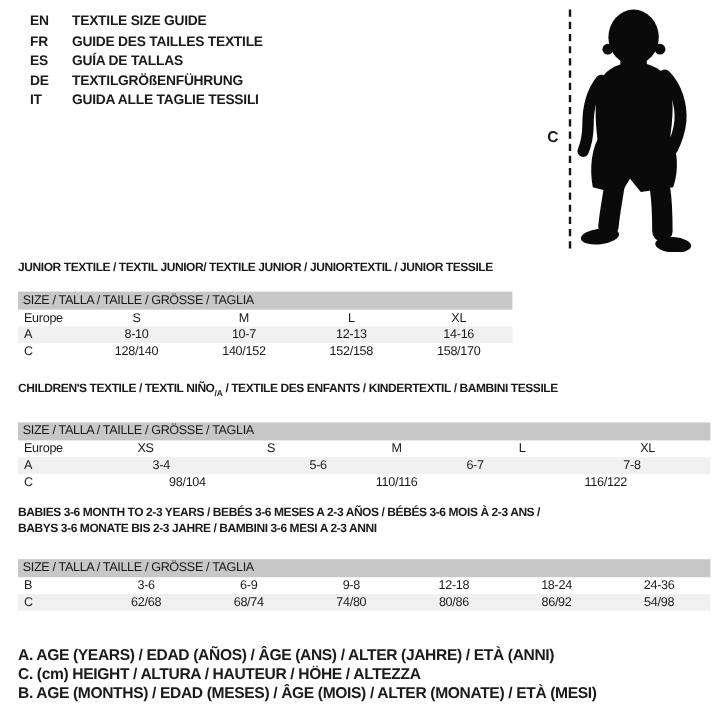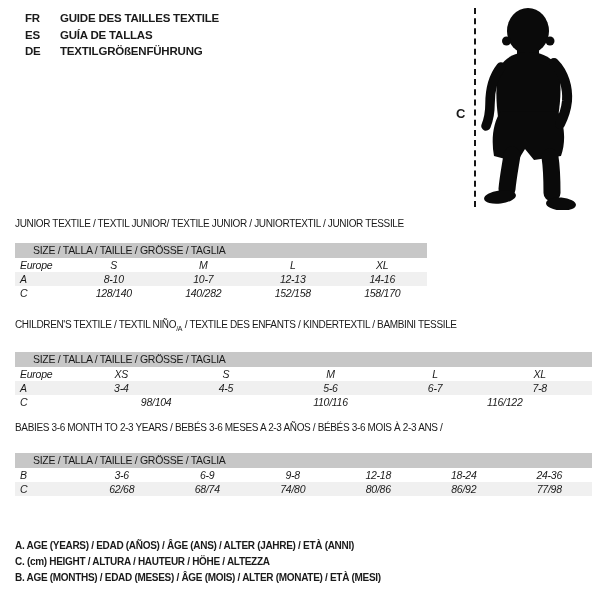--- a/index.html
+++ b/index.html
@@ -26,54 +26,62 @@
     border-left:2px dashed #151515;}
   .c-label{position:absolute;left:456px;top:106px;
     font-weight:bold;font-size:13px;}
   .figure{position:absolute;left:480px;top:5px;width:100px;height:205px;}
   .figure svg{display:block;width:100%;height:100%;}
   
   .section{position:absolute;left:15px;}
   .sec1{top:217px;width:412px;}
   .sec2{top:318px;width:577px;}
   .sec3{top:421px;width:577px;}
-  .sec-title{margin:0;font-size:10px;font-weight:normal;
+  .sec-title{margin:0;font-size:10px;font-weight:bold;
     letter-spacing:-0.35px;line-height:13px;}
   .sec-title sub{font-size:7px;letter-spacing:-0.2px;}
   .sec1 .tbl{margin-top:13px;}
   .sec2 .tbl{margin-top:17px;}
   .sec3 .tbl{margin-top:19px;}
   .thead{height:15px;line-height:15px;background:var(--table-header-bg);
-    padding-left:18px;font-size:10.5px;letter-spacing:-0.3px;}
+    padding-left:4px;font-size:10.5px;letter-spacing:-0.3px;}
   .trow{display:flex;height:14px;line-height:14px;
-    font-size:10.5px;letter-spacing:-0.25px;font-style:italic;}
+    font-size:10.5px;letter-spacing:-0.25px;}
   .trow.shaded{background:var(--row-shaded-bg);}
   .tlabel{width:54px;padding-left:5px;flex:none;}
   .sec3 .tlabel{width:64px;}
   .tcell{flex:1;text-align:center;}
   
   .legend{position:absolute;left:15px;top:538px;}
-  .legend-line{height:16px;line-height:16px;font-size:10px;
+  .legend-line{height:16px;line-height:16px;font-size:13px;
     font-weight:bold;letter-spacing:-0.3px;}
 </style>
 </head>
 <body>
 
 <div class="langs">
   <div class="lang-row">
+    <span class="lang-code">EN</span>
+    <span class="lang-label">TEXTILE SIZE GUIDE</span>
+  </div>
+  <div class="lang-row">
     <span class="lang-code">FR</span>
     <span class="lang-label">GUIDE DES TAILLES TEXTILE</span>
   </div>
   <div class="lang-row">
     <span class="lang-code">ES</span>
     <span class="lang-label">GUÍA DE TALLAS</span>
   </div>
   <div class="lang-row">
     <span class="lang-code">DE</span>
     <span class="lang-label">TEXTILGRÖßENFÜHRUNG</span>
+  </div>
+  <div class="lang-row">
+    <span class="lang-code">IT</span>
+    <span class="lang-label">GUIDA ALLE TAGLIE TESSILI</span>
   </div>
 </div>
 
 <div class="dash-line"></div>
 <div class="c-label">C</div>
 <div class="figure">
   <svg viewBox="0 0 100 205" xmlns="http://www.w3.org/2000/svg" aria-hidden="true">
     <g fill="var(--silhouette)" stroke="none">
 
       <ellipse cx="48" cy="26" rx="21" ry="23"></ellipse>
@@ -116,21 +124,21 @@
     <div class="trow shaded">
       <span class="tlabel">A</span>
       <span class="tcell">8-10</span>
       <span class="tcell">10-7</span>
       <span class="tcell">12-13</span>
       <span class="tcell">14-16</span>
     </div>
     <div class="trow">
       <span class="tlabel">C</span>
       <span class="tcell">128/140</span>
-      <span class="tcell">140/282</span>
+      <span class="tcell">140/152</span>
       <span class="tcell">152/158</span>
       <span class="tcell">158/170</span>
     </div>
   </div>
 </section>
 
 <section class="section sec2">
   <h2 class="sec-title"><span>CHILDREN'S TEXTILE / TEXTIL NIÑO</span><sub>/A</sub><span> / TEXTILE DES ENFANTS / KINDERTEXTIL / BAMBINI TESSILE</span></h2>
   <div class="tbl">
     <div class="thead">SIZE / TALLA / TAILLE / GRÖSSE / TAGLIA</div>
@@ -138,57 +146,57 @@
       <span class="tlabel">Europe</span>
       <span class="tcell">XS</span>
       <span class="tcell">S</span>
       <span class="tcell">M</span>
       <span class="tcell">L</span>
       <span class="tcell">XL</span>
     </div>
     <div class="trow shaded">
       <span class="tlabel">A</span>
       <span class="tcell">3-4</span>
-      <span class="tcell">4-5</span>
       <span class="tcell">5-6</span>
       <span class="tcell">6-7</span>
       <span class="tcell">7-8</span>
     </div>
     <div class="trow">
       <span class="tlabel">C</span>
       <span class="tcell">98/104</span>
       <span class="tcell">110/116</span>
       <span class="tcell">116/122</span>
     </div>
   </div>
 </section>
 
 <section class="section sec3">
   <h2 class="sec-title">
     <div>BABIES 3-6 MONTH TO 2-3 YEARS / BEBÉS 3-6 MESES A 2-3 AÑOS / BÉBÉS 3-6 MOIS À 2-3 ANS /</div>
+    <div>BABYS 3-6 MONATE BIS 2-3 JAHRE / BAMBINI 3-6 MESI A 2-3 ANNI</div>
   </h2>
   <div class="tbl">
     <div class="thead">SIZE / TALLA / TAILLE / GRÖSSE / TAGLIA</div>
     <div class="trow">
       <span class="tlabel">B</span>
       <span class="tcell">3-6</span>
       <span class="tcell">6-9</span>
       <span class="tcell">9-8</span>
       <span class="tcell">12-18</span>
       <span class="tcell">18-24</span>
       <span class="tcell">24-36</span>
     </div>
     <div class="trow shaded">
       <span class="tlabel">C</span>
       <span class="tcell">62/68</span>
       <span class="tcell">68/74</span>
       <span class="tcell">74/80</span>
       <span class="tcell">80/86</span>
       <span class="tcell">86/92</span>
-      <span class="tcell">77/98</span>
+      <span class="tcell">54/98</span>
     </div>
   </div>
 </section>
 
 <div class="legend">
   <div class="legend-line">A. AGE (YEARS) / EDAD (AÑOS) / ÂGE (ANS) / ALTER (JAHRE) / ETÀ (ANNI)</div>
   <div class="legend-line">C. (cm) HEIGHT / ALTURA / HAUTEUR / HÖHE / ALTEZZA</div>
   <div class="legend-line">B. AGE (MONTHS) / EDAD (MESES) / ÂGE (MOIS) / ALTER (MONATE) / ETÀ (MESI)</div>
 </div>
 

